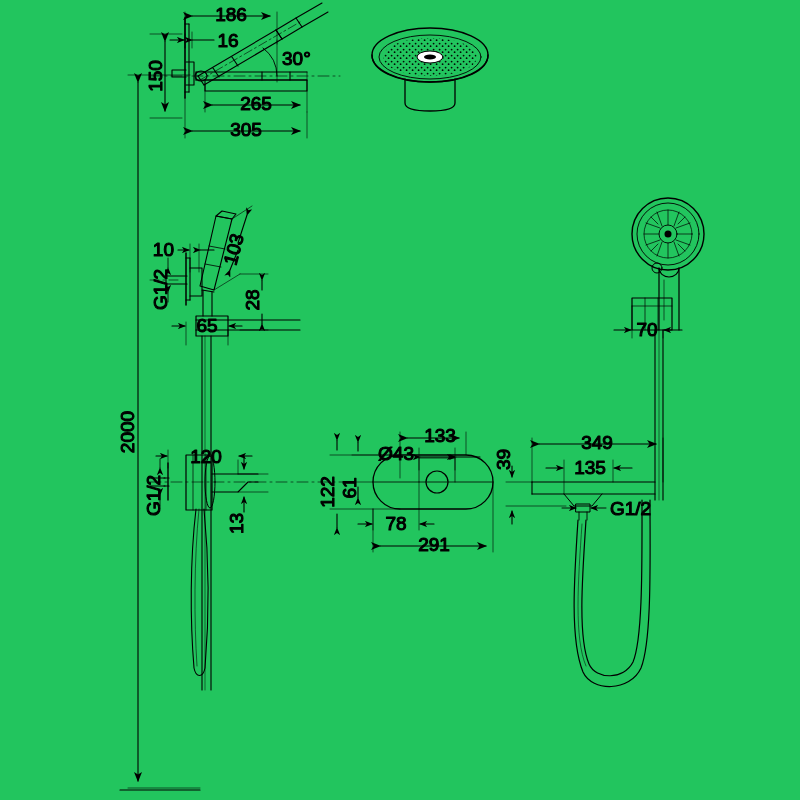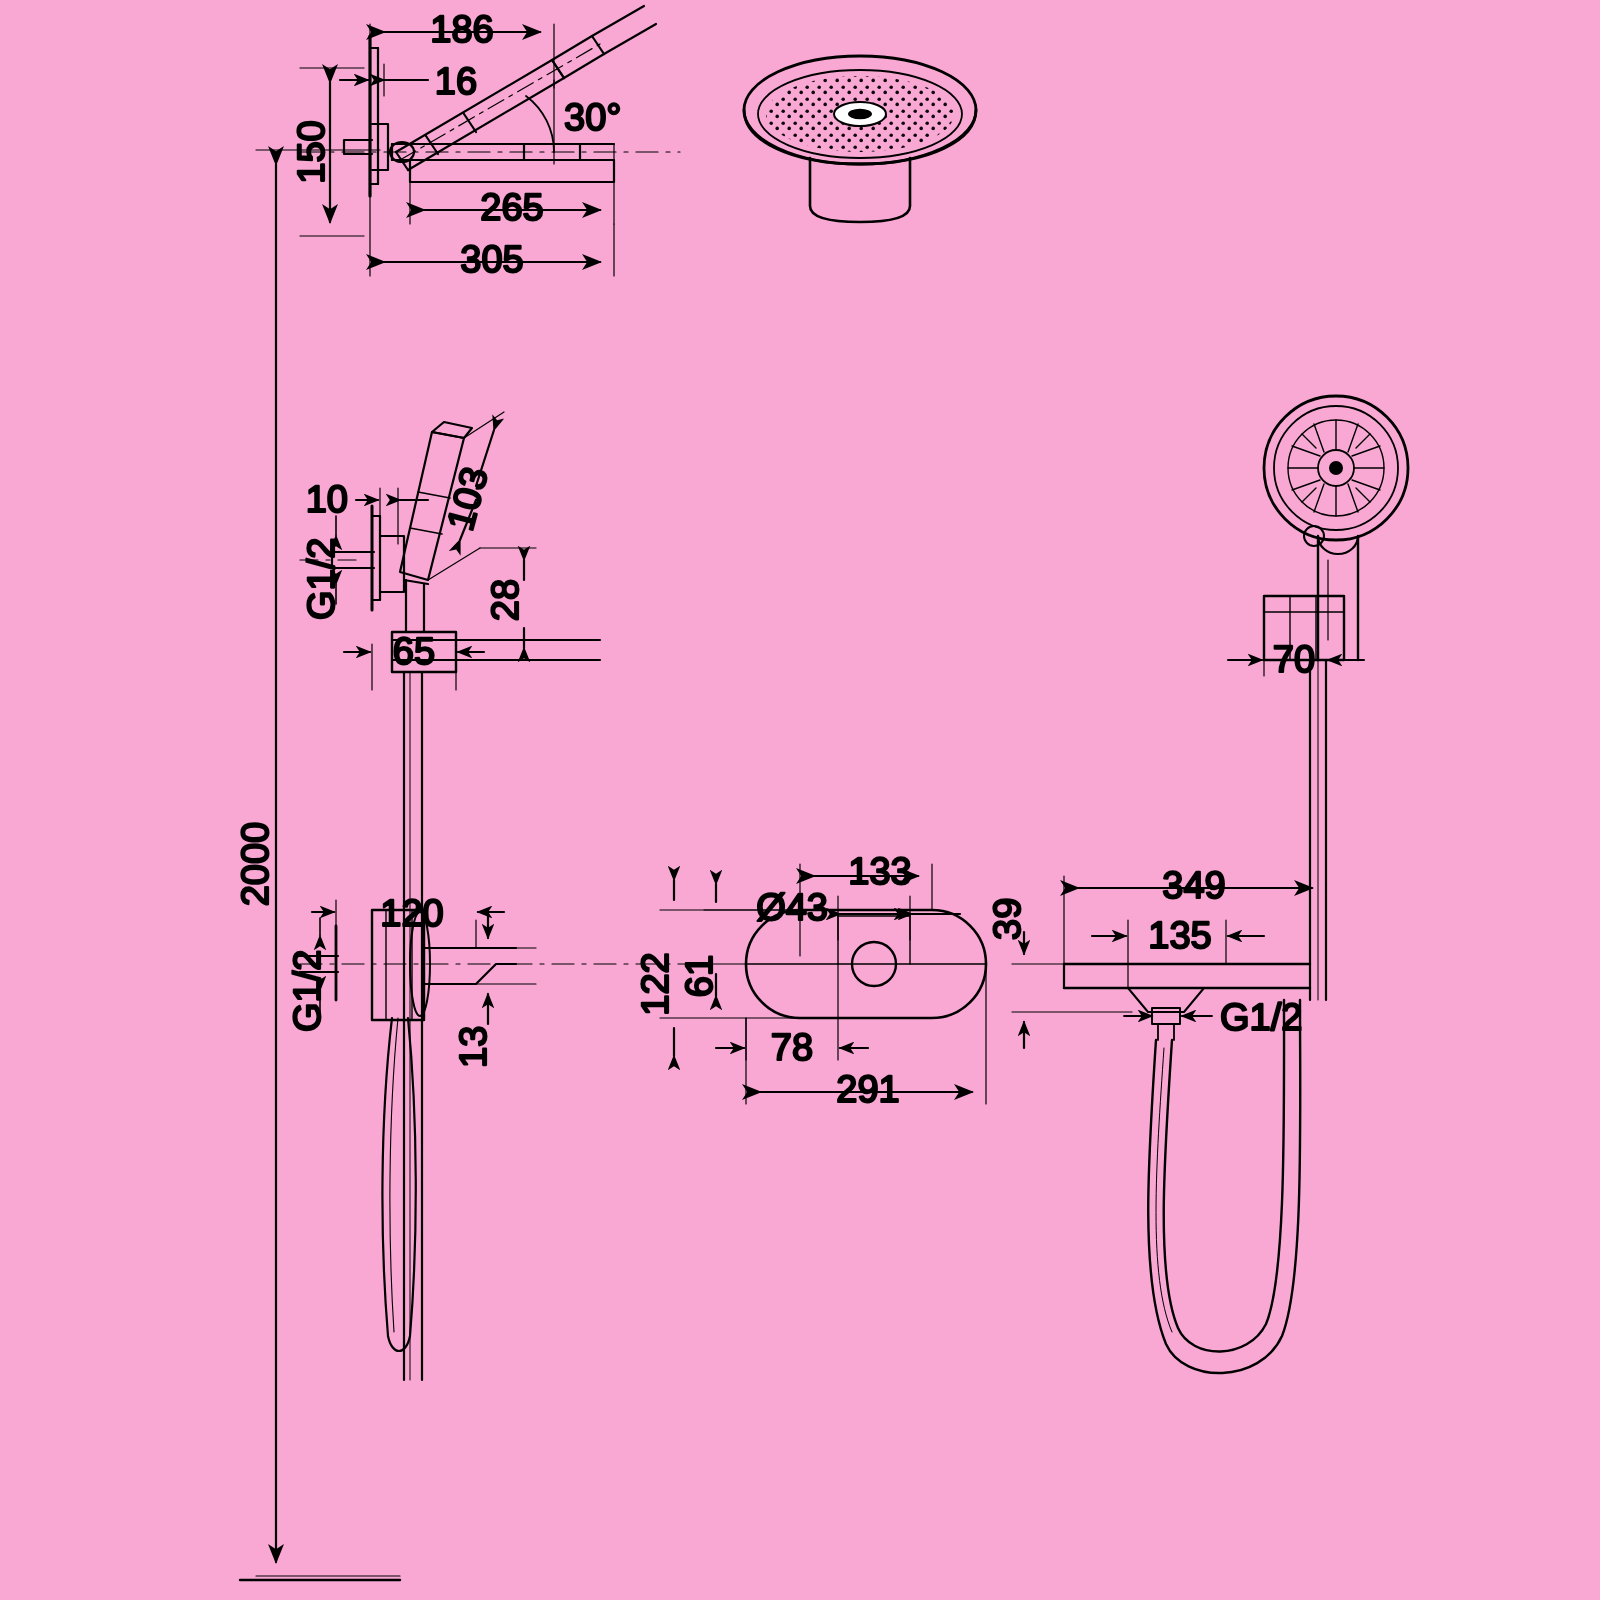--- a/index.html
+++ b/index.html
@@ -1,18 +1,18 @@
 <!DOCTYPE html>
 <html><head>
 <meta charset="utf-8">
 <style>
   html,body{margin:0;padding:0;background:#ffffff;}
   body{width:800px;height:800px;overflow:hidden;
        font-family:"Liberation Sans", sans-serif;}
-  #sheet{position:relative;width:800px;height:800px;background:#f9a8d4;}
+  #sheet{position:relative;width:800px;height:800px;background:#22c55e;}
   #sheet svg{position:absolute;top:0;left:0;}
   text{font-family:"Liberation Sans", sans-serif;fill:#000;}
 </style>
 </head>
 <body>
 
 <div id="sheet">
 <svg width="800" height="800" viewBox="0 0 800 800">
   <defs>
     <marker id="ah" markerWidth="10" markerHeight="8" refX="9" refY="4" orient="auto" markerUnits="userSpaceOnUse">

